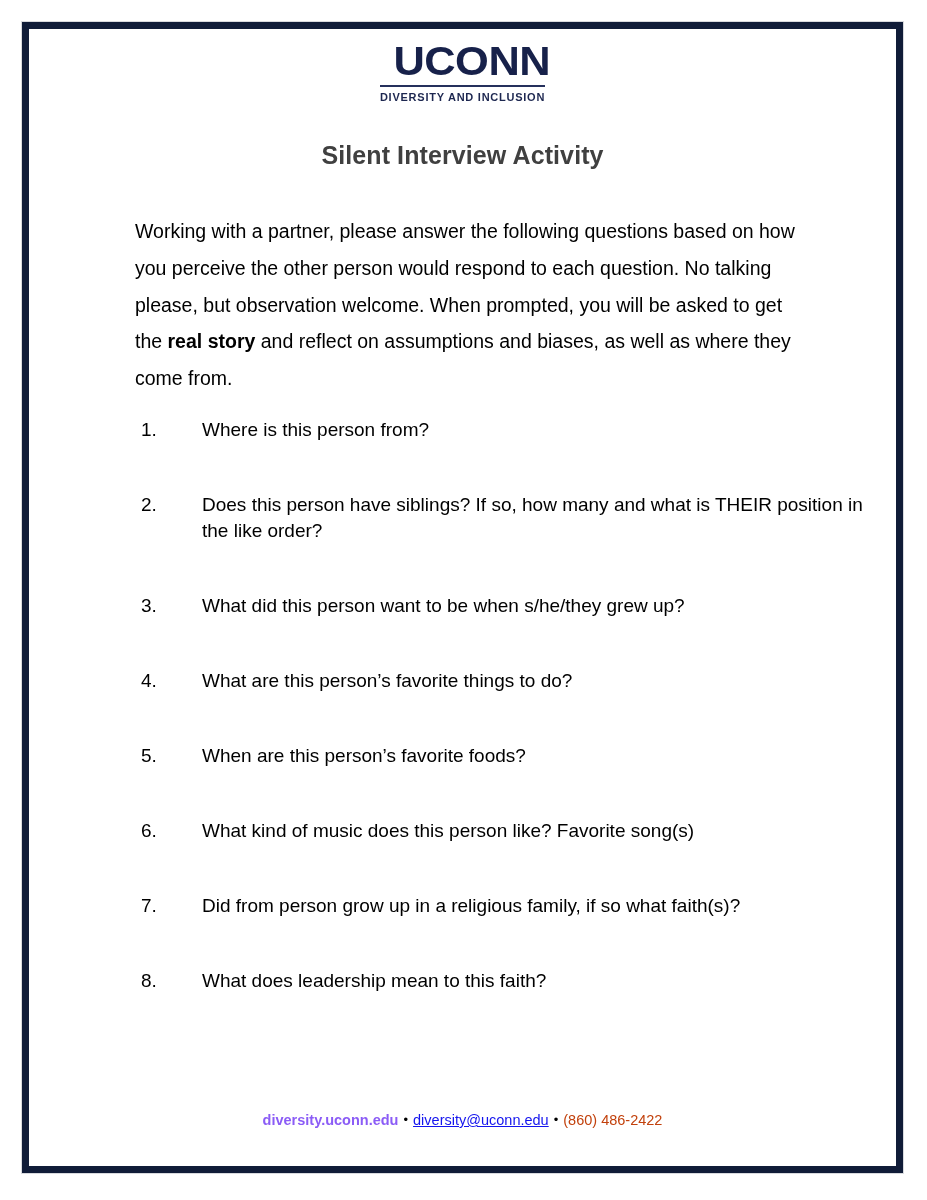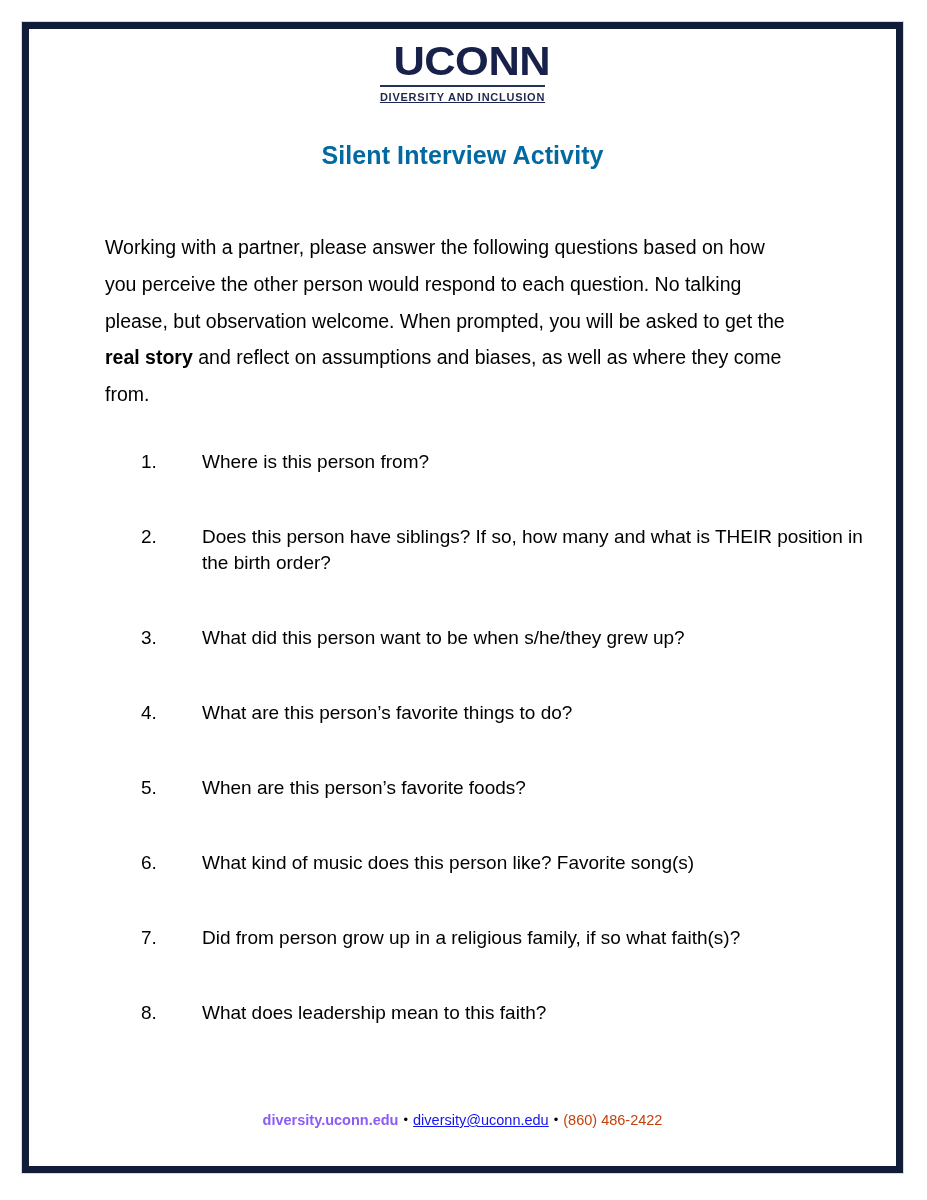--- a/index.html
+++ b/index.html
@@ -74,40 +74,39 @@
     width: 100%;
   }
   .logo-subtitle {
     font-family: "Liberation Sans", sans-serif;
     font-weight: bold;
     font-size: 11px;
     letter-spacing: 0.75px;
     color: #1d2750;
     display: block;
     white-space: nowrap;
-    text-decoration: underline;
   }
 
   
   .doc-title {
     margin: 0;
     padding-top: 36px;
     text-align: center;
     font-family: "Liberation Sans", sans-serif;
     font-weight: bold;
     font-size: 25px;
-    color: #0369a1;
+    color: #404040;
     letter-spacing: 0.1px;
   }
 
   
   .intro {
-    margin: 16px;
+    margin: 0;
     padding-top: 43px;
-    padding-left: 60px;
+    padding-left: 106px;
     padding-right: 84px;
     font-size: 19.5px;
     line-height: 36.6px;
     color: #000000;
     text-align: left;
   }
   .intro b { font-weight: bold; }
 
   
   .question-list {
@@ -186,21 +185,21 @@
 
     <p class="intro"><span>Working with a partner, please answer the following questions based on how you perceive the other person would respond to each question. No talking please, but observation welcome. When prompted, you will be asked to get the </span><b>real story</b><span> and reflect on assumptions and biases, as well as where they come from.</span></p>
 
     <ol class="question-list">
       <li class="question-item">
         <span class="question-number">1.</span>
         <span class="question-text">Where is this person from?</span>
       </li>
       <li class="question-item">
         <span class="question-number">2.</span>
-        <span class="question-text">Does this person have siblings? If so, how many and what is THEIR position in the birth order?</span>
+        <span class="question-text">Does this person have siblings? If so, how many and what is THEIR position in the like order?</span>
       </li>
       <li class="question-item">
         <span class="question-number">3.</span>
         <span class="question-text">What did this person want to be when s/he/they grew up?</span>
       </li>
       <li class="question-item">
         <span class="question-number">4.</span>
         <span class="question-text">What are this person’s favorite things to do?</span>
       </li>
       <li class="question-item">

